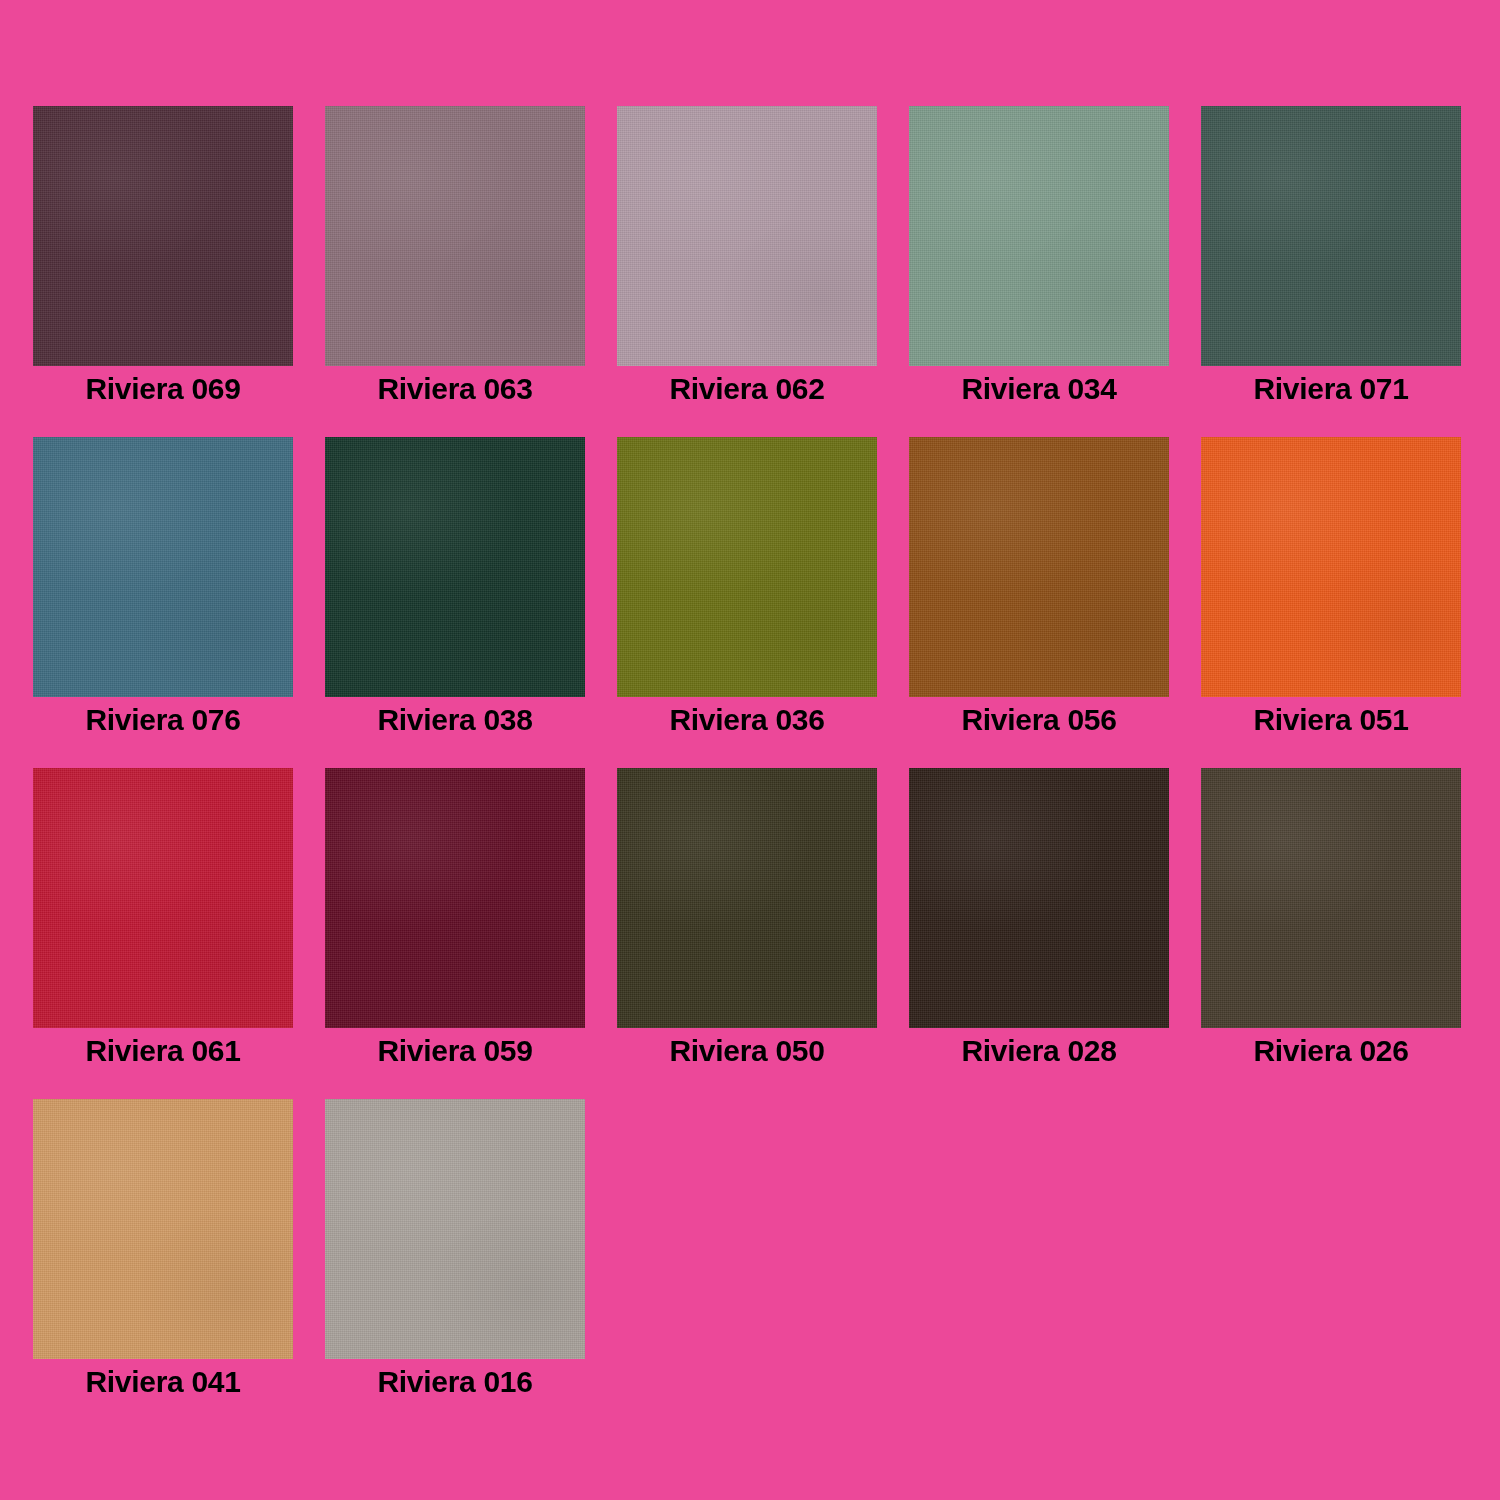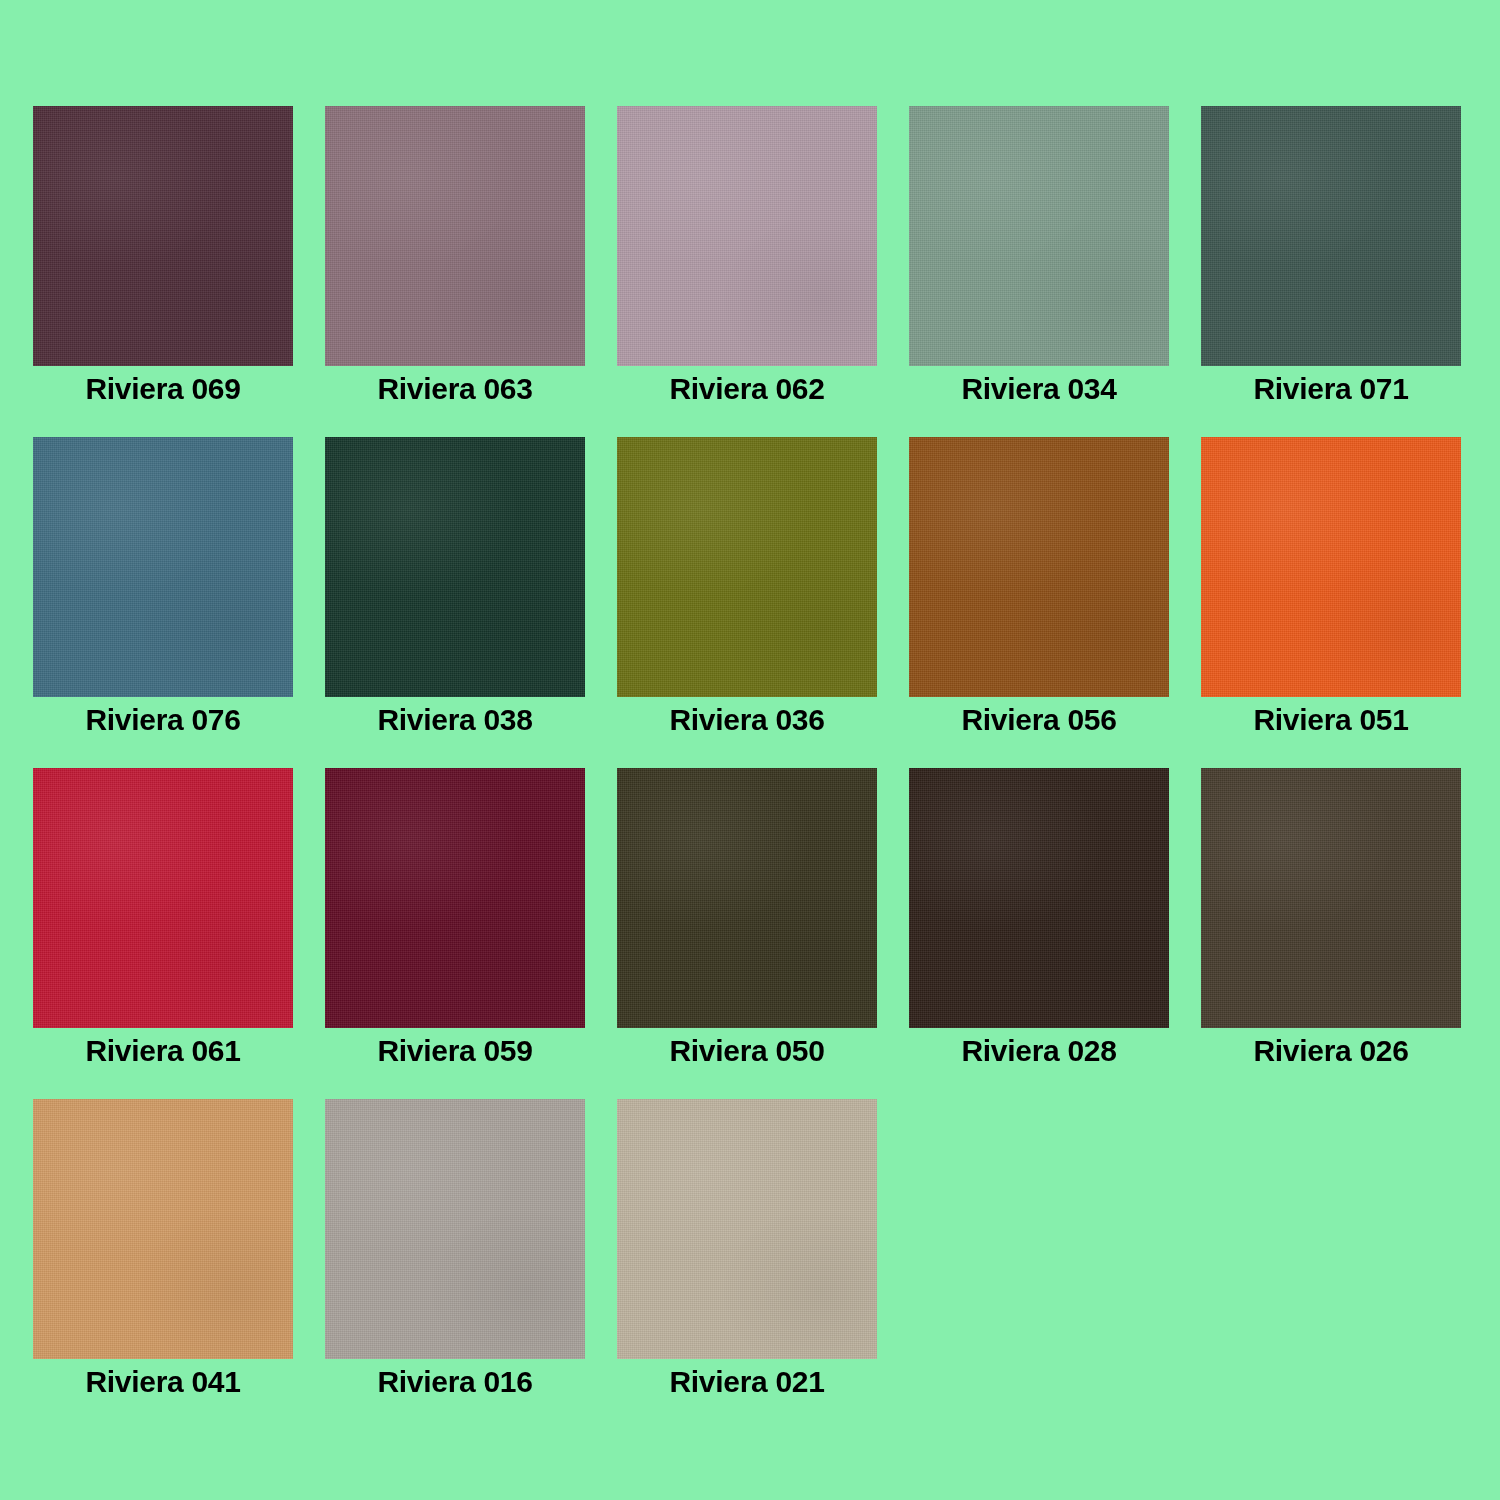--- a/index.html
+++ b/index.html
@@ -12,21 +12,21 @@
     width: 1500px;
     height: 1500px;
     font-family: "Liberation Sans", sans-serif;
     overflow: hidden;
   }
   #swatch-board {
     box-sizing: border-box;
     width: 1500px;
     height: 1500px;
     padding: 106px 33px 80px 33px;
-    background: #86efac;
+    background: #ec4899;
   }
   .swatch-grid {
     display: grid;
     grid-template-columns: repeat(5, 260px);
     grid-template-rows: repeat(4, 260px);
     column-gap: 32px;
     row-gap: 71px;
   }
   .swatch-cell {
     position: relative;
@@ -139,18 +139,14 @@
         <div class="swatch-label">Riviera 026</div>
       </div>
       <div class="swatch-cell">
         <div class="swatch-chip" style="background-color: rgb(208, 154, 99);"></div>
         <div class="swatch-label">Riviera 041</div>
       </div>
       <div class="swatch-cell">
         <div class="swatch-chip" style="background-color: rgb(168, 161, 155);"></div>
         <div class="swatch-label">Riviera 016</div>
       </div>
-      <div class="swatch-cell">
-        <div class="swatch-chip" style="background-color: rgb(189, 178, 158);"></div>
-        <div class="swatch-label">Riviera 021</div>
-      </div>
     </div>
 </div>
 
 </body></html>

